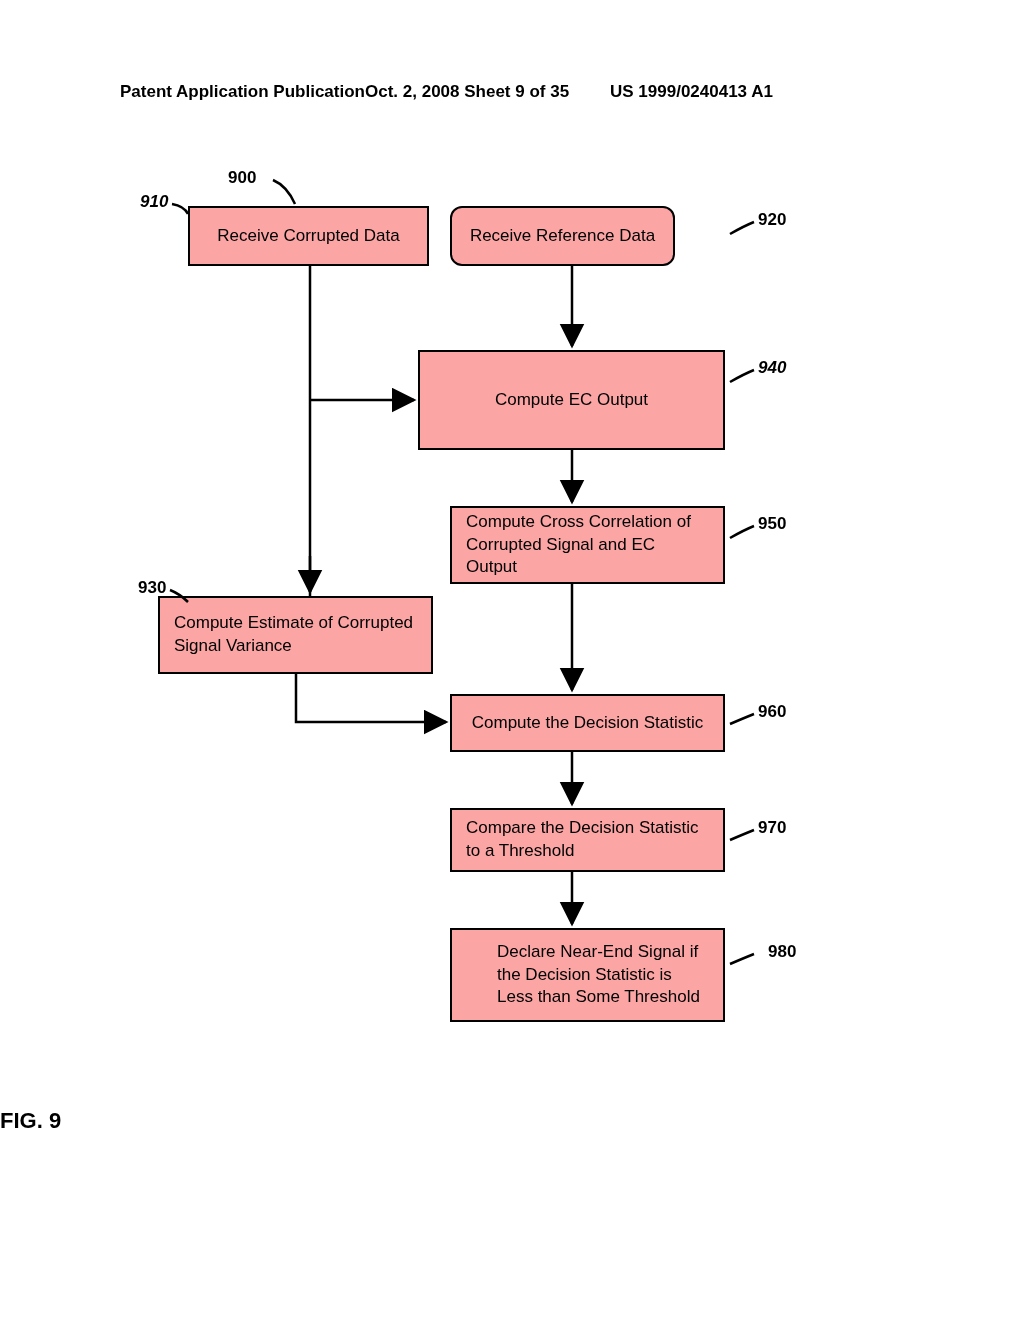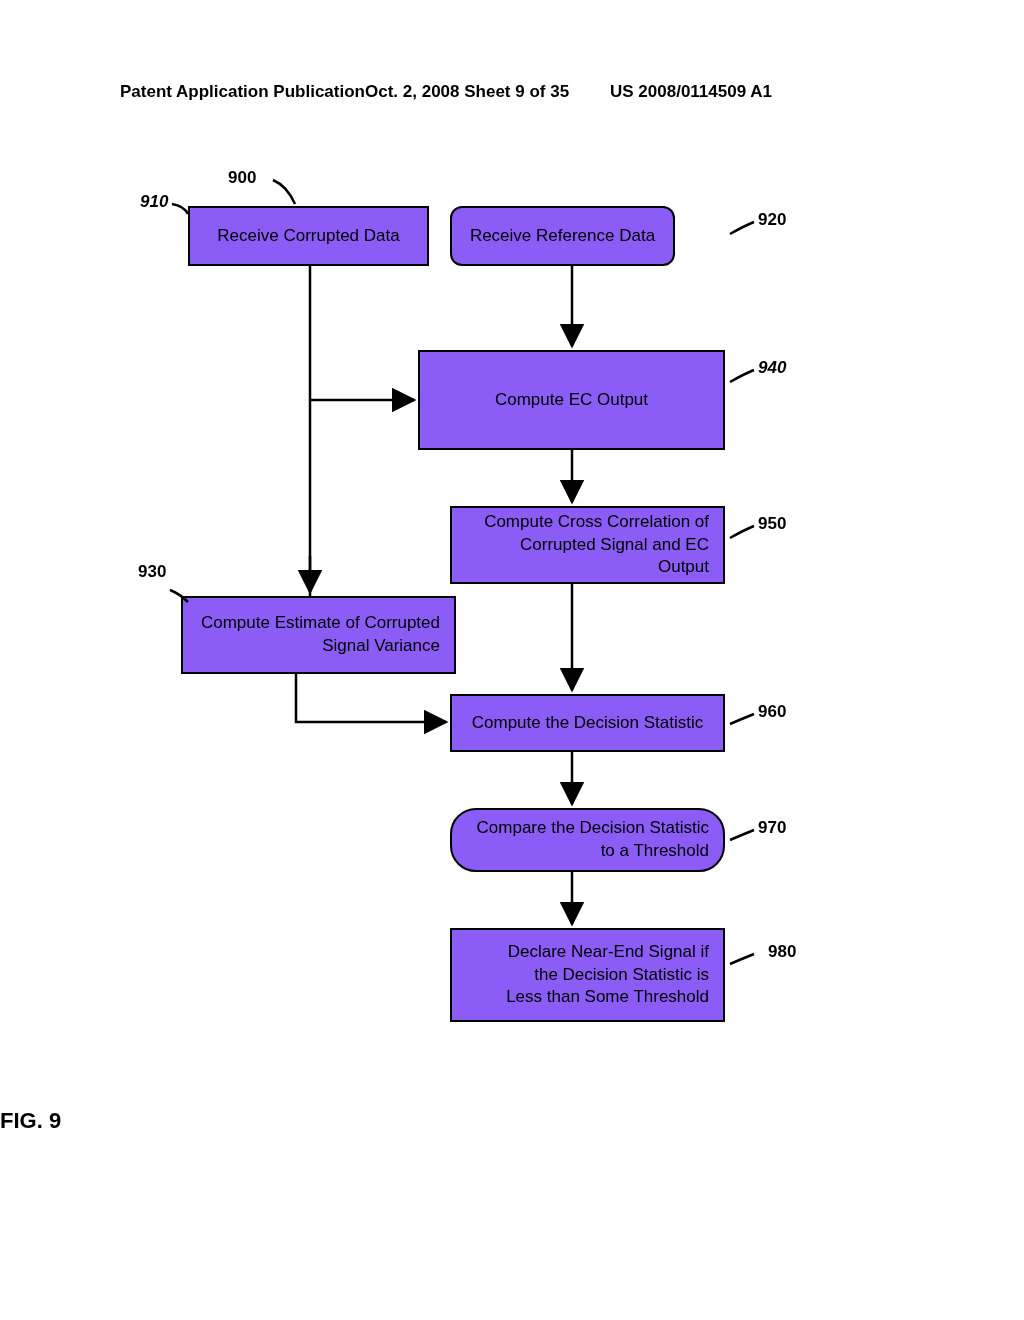--- a/index.html
+++ b/index.html
@@ -23,25 +23,25 @@
     font-weight: bold;
     font-size: 17px;
   }
   .header .ht-left { position: absolute; left: 120px; }
   .header .ht-mid  { position: absolute; left: 365px; }
   .header .ht-right{ position: absolute; left: 610px; }
 
   .box {
     position: absolute;
     border: 2.5px solid #000;
-    background: #8b5cf6;
+    background: #fca5a5;
     display: flex;
     align-items: center;
     justify-content: center;
-    text-align: right;
+    text-align: left;
     font-size: 17px;
     padding: 10px 14px;
     line-height: 1.35;
   }
 
   .reflabel {
     position: absolute;
     font-weight: bold;
     font-size: 17px;
   }
@@ -59,46 +59,46 @@
   svg.wires { position: absolute; left:0; top:0; width:1024px; height:1320px; }
 </style>
 </head>
 <body>
 
 <div class="page">
 
   <div class="header">
     <span class="ht-left">Patent Application Publication</span>
     <span class="ht-mid">Oct. 2, 2008  Sheet 9 of 35</span>
-    <span class="ht-right">US 2008/0114509 A1</span>
+    <span class="ht-right">US 1999/0240413 A1</span>
   </div>
 
   <div class="reflabel" style="left:228px; top:168px;">900</div>
   <div class="reflabel" style="left:140px; top:192px;font-style:italic;">910</div>
   <div class="reflabel" style="left:758px; top:210px;">920</div>
   <div class="reflabel" style="left:758px; top:358px;font-style:italic;">940</div>
   <div class="reflabel" style="left:758px; top:514px;">950</div>
-  <div class="reflabel" style="left:138px; top:562px;text-align:center;">930</div>
+  <div class="reflabel" style="left:138px; top:578px;text-align:center;">930</div>
   <div class="reflabel" style="left:758px; top:702px;">960</div>
   <div class="reflabel" style="left:758px; top:818px;">970</div>
   <div class="reflabel" style="left:768px; top:942px;">980</div>
 
   <div class="box" style="left:188px; top:206px; width:241px; height:60px;">Receive Corrupted Data</div>
 
   <div class="box" style="left:450px; top:206px; width:225px; height:60px;border-radius:12px;">Receive Reference Data</div>
 
   <div class="box" style="left:418px; top:350px; width:307px; height:100px;">Compute EC Output</div>
 
   <div class="box" style="left:450px; top:506px; width:275px; height:78px;">Compute Cross Correlation of Corrupted Signal and EC Output</div>
 
-  <div class="box" style="left:158px; top:596px; width:275px; height:78px;margin-left:23px;">Compute Estimate of Corrupted Signal Variance</div>
+  <div class="box" style="left:158px; top:596px; width:275px; height:78px;">Compute Estimate of Corrupted Signal Variance</div>
 
   <div class="box" style="left:450px; top:694px; width:275px; height:58px;">Compute the Decision Statistic</div>
 
-  <div class="box" style="left:450px; top:808px; width:275px; height:64px;border-radius:26px;">Compare the Decision Statistic to a Threshold</div>
+  <div class="box" style="left:450px; top:808px; width:275px; height:64px;">Compare the Decision Statistic to a Threshold</div>
 
   <div class="box" style="left:450px; top:928px; width:275px; height:94px;padding-left:45px;">Declare Near-End Signal if the Decision Statistic is Less than Some Threshold</div>
 
   <div class="fig">FIG. 9</div>
 
   <svg class="wires">
     <defs>
       <marker id="arr" markerWidth="12" markerHeight="12" refX="9" refY="5" orient="auto">
         <path d="M0,0 L10,5 L0,10 Z" fill="#000"></path>
       </marker>

